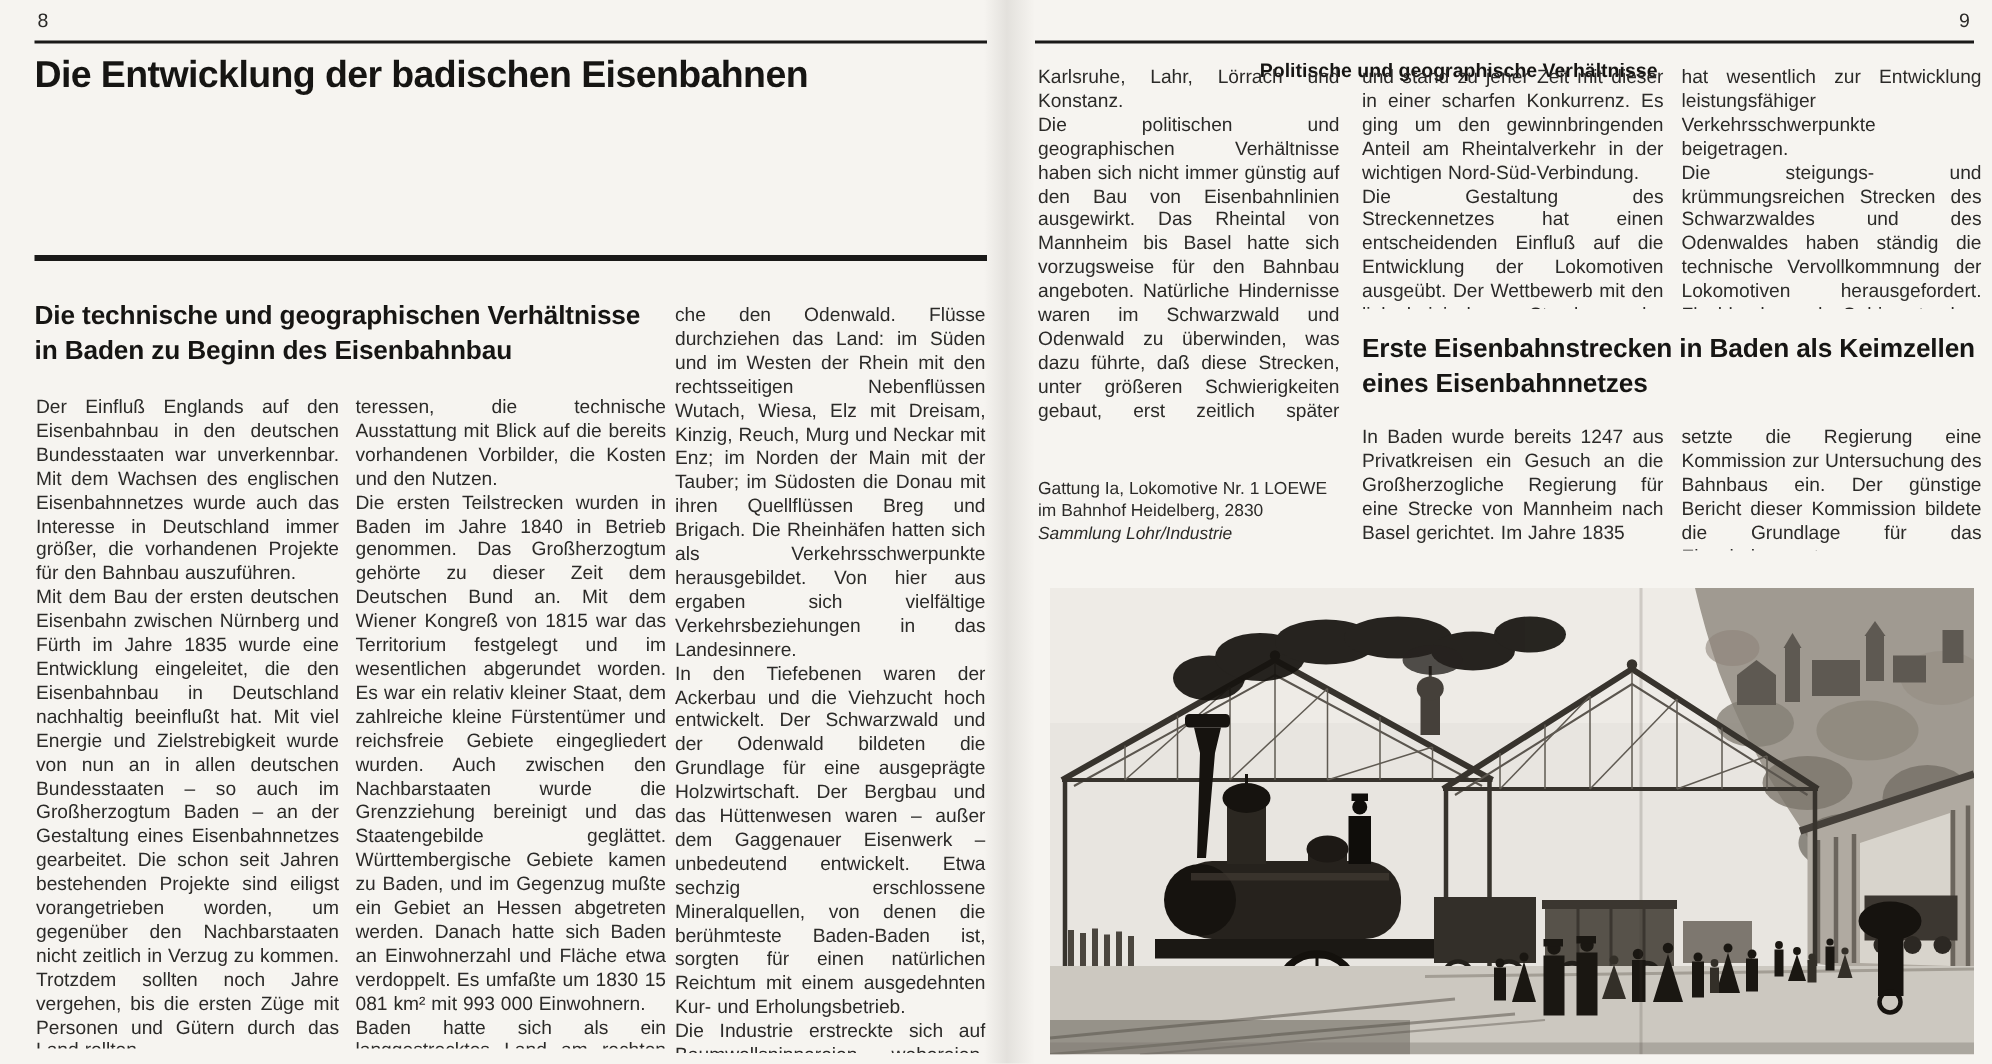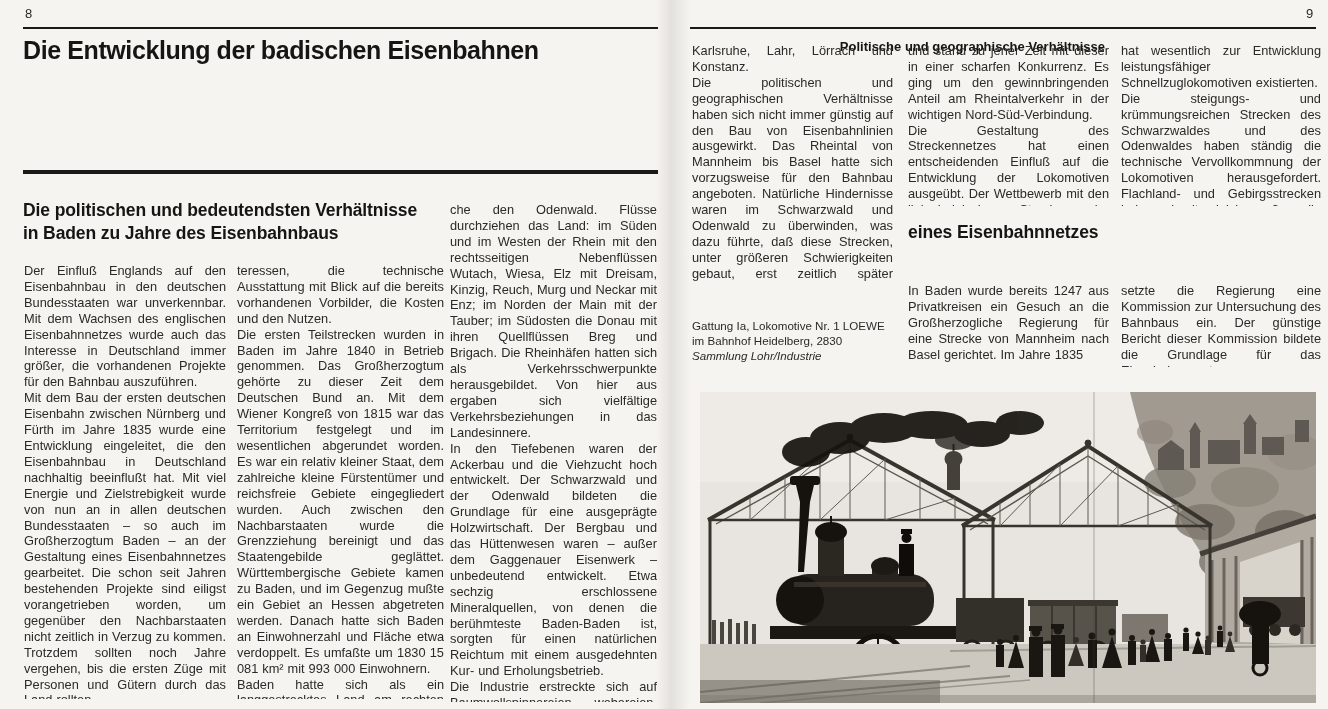--- a/index.html
+++ b/index.html
@@ -36,22 +36,22 @@
 </style>
 </head>
 <body>
 
 <div class="abs" style="left:0;top:0;width:664px;height:709px;">
   <div class="abs pageno" style="left:25px;top:6px;">8</div>
   <div class="abs rule" style="left:23px;top:27px;width:635px;height:2px;"></div>
   <div class="abs doc-title" style="left:23px;top:36px;">Die Entwicklung der badischen Eisenbahnen</div>
   <div class="abs rule" style="left:23px;top:170px;width:635px;height:4px;"></div>
   <div class="abs sec-head" style="left:23px;top:199px;width:480px;">
-    <div>Die politischen und bedeutendsten Verhältnisse</div>
-    <div>in Baden zu Jahre des Eisenbahnbaus</div>
+    <div>Die technische und geographischen Verhältnisse</div>
+    <div>in Baden zu Beginn des Eisenbahnbau</div>
   </div>
   <div class="abs col" style="left:24px;top:263px;width:202px;height:436px;">
     <p>Der Einfluß Englands auf den Eisenbahnbau in den deutschen Bundesstaaten war unverkennbar. Mit dem Wachsen des englischen Eisenbahnnetzes wurde auch das Interesse in Deutschland immer größer, die vorhandenen Projekte für den Bahnbau auszuführen.</p>
     <p>Mit dem Bau der ersten deutschen Eisenbahn zwischen Nürnberg und Fürth im Jahre 1835 wurde eine Entwicklung eingeleitet, die den Eisenbahnbau in Deutschland nachhaltig beeinflußt hat. Mit viel Energie und Zielstrebigkeit wurde von nun an in allen deutschen Bundesstaaten – so auch im Großherzogtum Baden – an der Gestaltung eines Eisenbahnnetzes gearbeitet. Die schon seit Jahren bestehenden Projekte sind eiligst vorangetrieben worden, um gegenüber den Nachbarstaaten nicht zeitlich in Verzug zu kommen. Trotzdem sollten noch Jahre vergehen, bis die ersten Züge mit Personen und Gütern durch das Land rollten.</p>
 
   </div>
   <div class="abs col" style="left:237px;top:263px;width:207px;height:436px;">
     <p>teressen, die technische Ausstattung mit Blick auf die bereits vorhandenen Vorbilder, die Kosten und den Nutzen.</p>
     <p>Die ersten Teilstrecken wurden in Baden im Jahre 1840 in Betrieb genommen. Das Großherzogtum gehörte zu dieser Zeit dem Deutschen Bund an. Mit dem Wiener Kongreß von 1815 war das Territorium festgelegt und im wesentlichen abgerundet worden. Es war ein relativ kleiner Staat, dem zahlreiche kleine Fürstentümer und reichsfreie Gebiete eingegliedert wurden. Auch zwischen den Nachbarstaaten wurde die Grenzziehung bereinigt und das Staatengebilde geglättet. Württembergische Gebiete kamen zu Baden, und im Gegenzug mußte ein Gebiet an Hessen abgetreten werden. Danach hatte sich Baden an Einwohnerzahl und Fläche etwa verdoppelt. Es umfaßte um 1830 15 081 km² mit 993 000 Einwohnern.</p>
     <p>Baden hatte sich als ein langgestrecktes Land am rechten Ufer des Rheins herausgebildet. Der westliche Teil erfaßte die Oberrheinische Tiefebene, der südliche den Schwarzwald, der östliche den Schwäbischen Jura und der nördli-</p>
@@ -73,25 +73,26 @@
   <div class="abs col" style="left:28px;top:43px;width:201px;height:238px;">
     <p>Karlsruhe, Lahr, Lörrach und Konstanz.</p>
     <p>Die politischen und geographischen Verhältnisse haben sich nicht immer günstig auf den Bau von Eisenbahnlinien ausgewirkt. Das Rheintal von Mannheim bis Basel hatte sich vorzugsweise für den Bahnbau angeboten. Natürliche Hindernisse waren im Schwarzwald und Odenwald zu überwinden, was dazu führte, daß diese Strecken, unter größeren Schwierigkeiten gebaut, erst zeitlich später entstanden sind.</p>
 
   </div>
   <div class="abs col" style="left:244px;top:43px;width:201px;height:163px;">
     <p>und stand zu jener Zeit mit dieser in einer scharfen Konkurrenz. Es ging um den gewinnbringenden Anteil am Rheintalverkehr in der wichtigen Nord-Süd-Verbindung.</p>
     <p>Die Gestaltung des Streckennetzes hat einen entscheidenden Einfluß auf die Entwicklung der Lokomotiven ausgeübt. Der Wettbewerb mit den linksrheinischen Strecken der Reichseisenbahn Elsaß-Lothringen</p>
   </div>
   <div class="abs col" style="left:457px;top:43px;width:200px;height:163px;">
-    <p>hat wesentlich zur Entwicklung leistungsfähiger Schnellzuglokomotiven existierten.</p>
+    <p>hat wesentlich zur Entwicklung leistungsfähiger Verkehrsschwerpunkte beigetragen.</p>
     <p>Die steigungs- und krümmungsreichen Strecken des Schwarzwaldes und des Odenwaldes haben ständig die technische Vervollkommnung der Lokomotiven herausgefordert. Flachland- und Gebirgsstrecken haben damit gleichermaßen die Entwicklung beeinflußt.</p>
   </div>
 
   <div class="abs sec-head" style="left:244px;top:221px;width:414px;">
+    <div>Erste Eisenbahnstrecken in Baden als Keimzellen</div>
     <div>eines Eisenbahnnetzes</div>
   </div>
 
   <div class="abs col" style="left:244px;top:283px;width:201px;height:84px;">
     <p>In Baden wurde bereits 1247 aus Privatkreisen ein Gesuch an die Großherzogliche Regierung für eine Strecke von Mannheim nach Basel gerichtet. Im Jahre 1835</p>
   </div>
   <div class="abs col" style="left:457px;top:283px;width:200px;height:84px;">
     <p>setzte die Regierung eine Kommission zur Untersuchung des Bahnbaus ein. Der günstige Bericht dieser Kommission bildete die Grundlage für das Eisenbahngesetz vom</p>
   </div>
 

